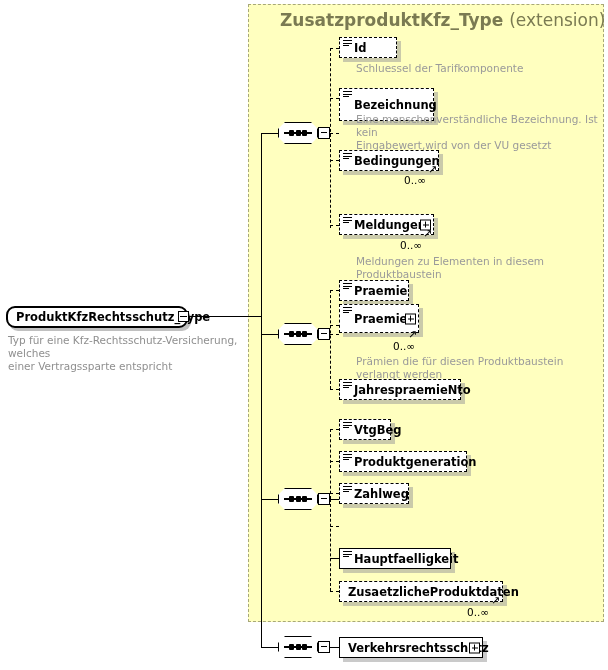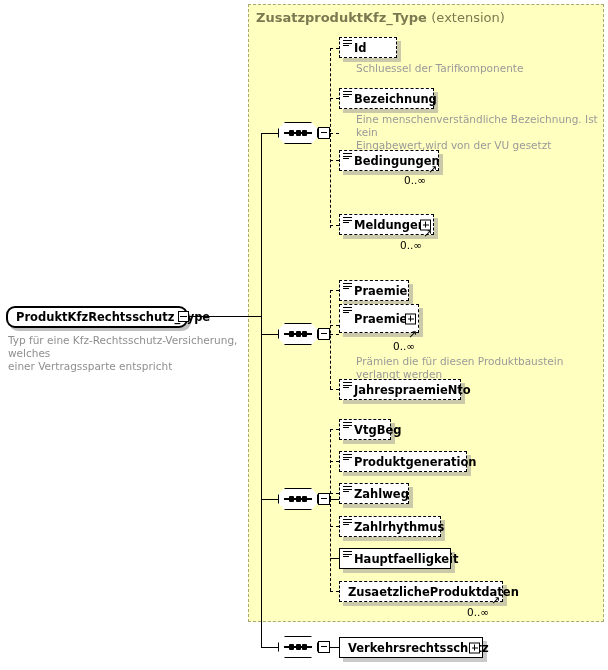--- a/index.html
+++ b/index.html
@@ -11,24 +11,25 @@
 
   
   .ext-panel{
     position:absolute;
     background:#ffffbf;
     border:1px dashed #a8a878;
     box-sizing:border-box;
   }
   .ext-title{
     position:absolute;
-    font-size:13px;
+    font-size:17px;
     font-weight:bold;
     color:#7a7a52;
     white-space:nowrap;
+    margin-left:24px;
   }
   .ext-title .ext-kind{font-weight:normal;}
 
   
   .root-box{
     position:absolute;
     box-sizing:border-box;
     background:#ffffff;
     border:2px solid #000000;
     border-radius:9px;
@@ -188,21 +189,21 @@
   <div class="el optional" style="left:339px;top:37px;width:58px;height:21px;text-align:center;">
     <span class="attr-glyph">
         <i></i>
         <i></i>
         <i></i>
       </span>
     <span>Id</span>
   </div>
   <div class="el-desc" style="left:356px;top:62px;width:240px;">Schluessel der Tarifkomponente</div>
 
-  <div class="el optional" style="left:339px;top:88px;width:95px;height:21px;text-align:center;">
+  <div class="el optional" style="left:339px;top:88px;width:95px;height:33px;text-align:center;">
     <span class="attr-glyph">
         <i></i>
         <i></i>
         <i></i>
       </span>
     <span>Bezeichnung</span>
   </div>
   <div class="el-desc" style="left:356px;top:113px;width:250px;">Eine menschenverständliche Bezeichnung. Ist kein
 Eingabewert,wird von der VU gesetzt</div>
 
@@ -221,20 +222,21 @@
     <span class="attr-glyph">
         <i></i>
         <i></i>
         <i></i>
       </span>
     <span>Meldungen</span>
     <span class="expander"></span>
   </div>
   <div class="repeat-mark" style="left:423px;top:228px;">↗</div>
   <div class="occ" style="left:400px;top:239px;">0..∞</div>
+  <div class="el-desc" style="left:356px;top:255px;width:250px;">Meldungen zu Elementen in diesem Produktbaustein</div>
 
   <div class="ln h" style="left:261px;top:334px;width:17px;"></div>
   <div class="seq" style="left:278px;top:323px;">
     <div class="oct"></div>
     <div class="bar"></div>
     <div class="dot d1"></div>
     <div class="dot d2"></div>
     <div class="dot d3"></div>
     <div class="minus"></div>
   </div>
@@ -314,28 +316,20 @@
 
   <div class="el optional" style="left:339px;top:483px;width:70px;height:21px;">
     <span class="attr-glyph">
         <i></i>
         <i></i>
         <i></i>
       </span>
     <span>Zahlweg</span>
   </div>
 
-  <div class="el optional" style="left:339px;top:516px;width:102px;height:21px;">
-    <span class="attr-glyph">
-        <i></i>
-        <i></i>
-        <i></i>
-      </span>
-    <span>Zahlrhythmus</span>
-  </div>
 
   <div class="el required" style="left:339px;top:548px;width:112px;height:21px;">
     <span class="attr-glyph">
         <i></i>
         <i></i>
         <i></i>
       </span>
     <span>Hauptfaelligkeit</span>
   </div>
 

